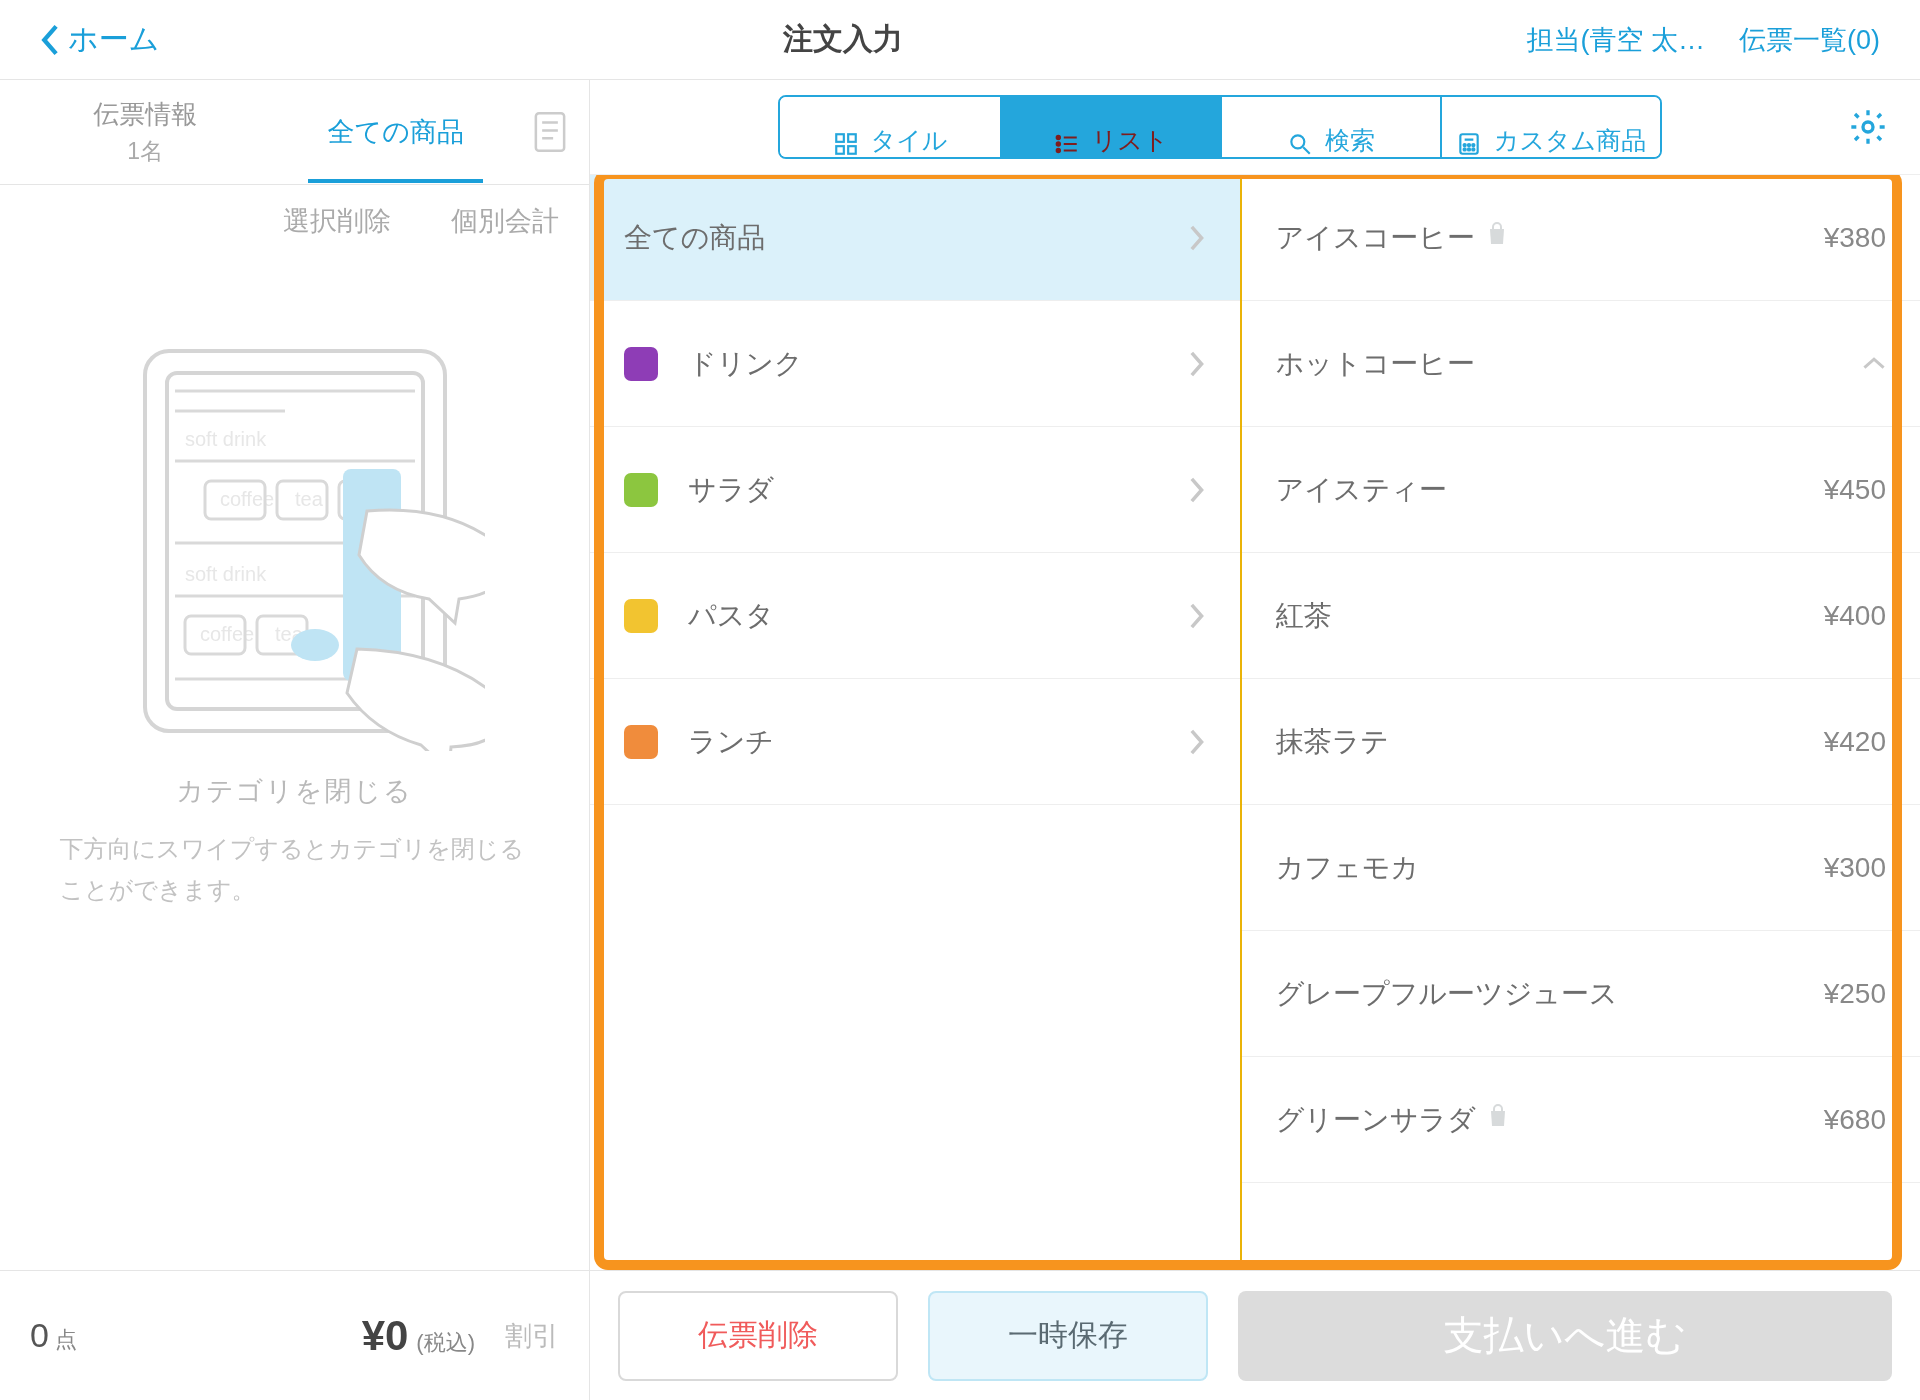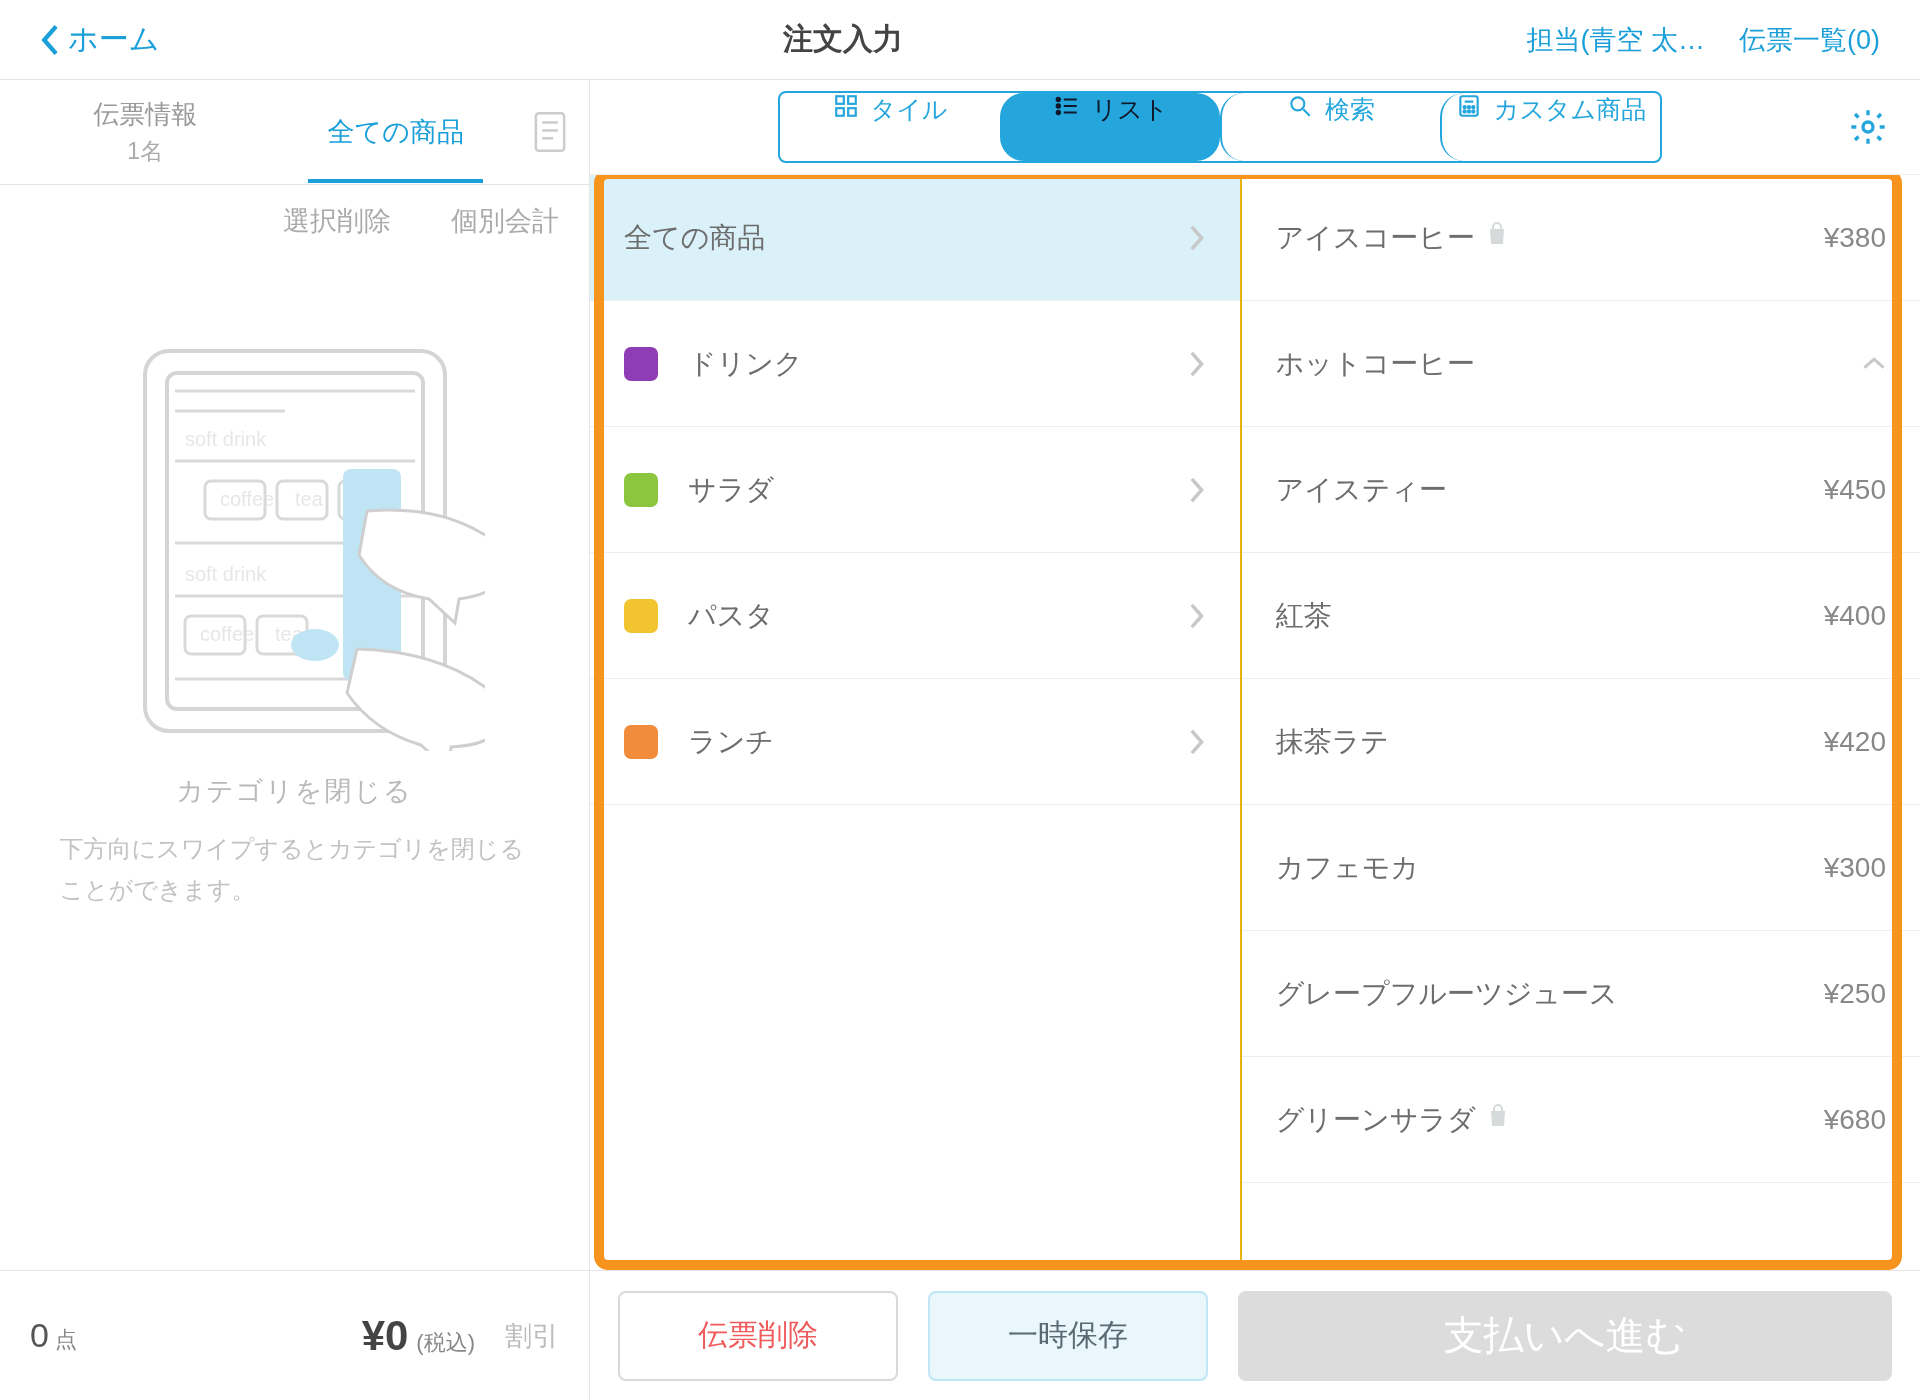--- a/index.html
+++ b/index.html
@@ -94,25 +94,25 @@
   
   .view-toolbar{
     height:95px; display:flex; align-items:center; padding: 0 32px;
     border-bottom:1px solid #eee;
   }
   .seg-group{
     display:flex; border:2px solid #24a6dc; border-radius:8px; overflow:hidden;
     margin: 0 auto;
   }
   .seg {
-    width: 220px; height:68px; display:flex; align-items:flex-start; justify-content:center;
-    gap:12px; font-size:25px; color:#24a6dc; background:#fff; cursor:pointer;border-radius:24px;
+    width: 220px; height:60px; display:flex; align-items:flex-end; justify-content:center;
+    gap:12px; font-size:25px; color:#24a6dc; background:#fff; cursor:pointer;
   }
   .seg + .seg { border-left:2px solid #24a6dc; }
-  .seg.active{ background:#24a6dc; color:#0f172a; }
+  .seg.active{ background:#24a6dc; color:#7f1d1d; }
   .seg svg{ width:26px; height:26px; }
   .gear{ width:40px; height:40px; color:#24a6dc; margin-left:30px; cursor:pointer;}
 
   .content-wrap{
     position:relative; flex:1; overflow:hidden;
   }
   .highlight-frame{
     position:absolute; inset: -6px 18px 0 4px;
     border:10px solid #f7941e; border-radius:14px;
     pointer-events:none; z-index:5;

